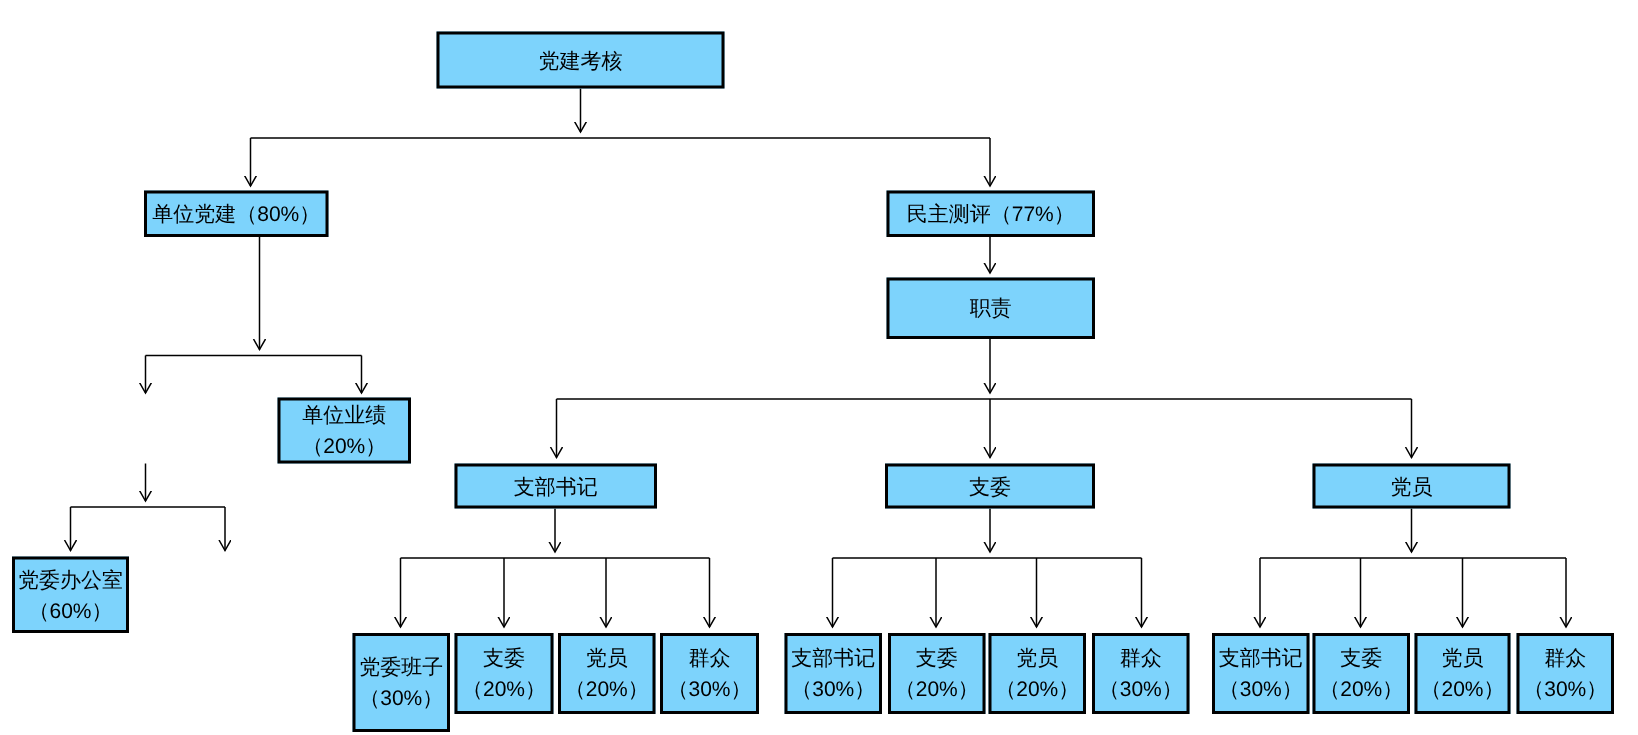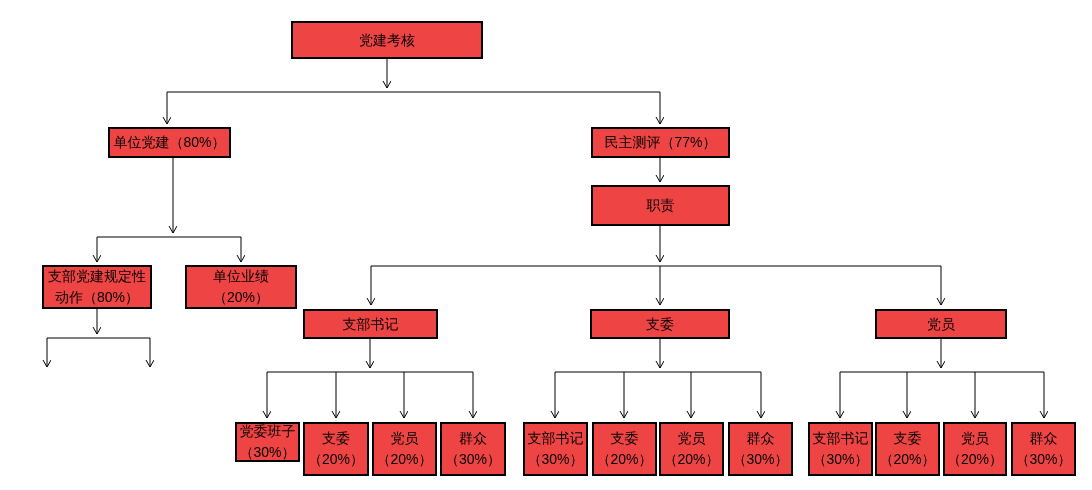--- a/index.html
+++ b/index.html
@@ -3,21 +3,21 @@
 <meta charset="utf-8">
 <style>
   html,body{margin:0;padding:0;background:#ffffff;}
   .canvas{
     position:relative;width:1092px;height:490px;background:#ffffff;
     font-family:"Liberation Sans","DejaVu Sans",sans-serif;
     color:#000;overflow:hidden;
   }
   .connectors{position:absolute;left:0;top:0;width:1092px;height:490px;}
   .node{
-    position:absolute;box-sizing:border-box;border:2px solid #000;background:#ef4444;
+    position:absolute;box-sizing:border-box;border:2px solid #000;background:#7dd3fc;
     display:flex;flex-direction:column;align-items:center;justify-content:center;
     text-align:center;font-size:14px;line-height:21px;white-space:nowrap;
   }
   .node .ln{display:block;}
 </style>
 </head>
 <body>
 
 <div class="canvas">
 
@@ -78,57 +78,57 @@
       <path d="M907 372 V418" marker-end="url(#arw)"></path>
       <path d="M975 372 V418" marker-end="url(#arw)"></path>
       <path d="M1044 372 V418" marker-end="url(#arw)"></path>
     </g>
   </svg>
 
   <div class="node" style="left:291px;top:21px;width:192px;height:38px">
     <span class="ln">党建考核</span>
   </div>
 
-  <div class="node" style="left:108px;top:127px;width:123px;height:31px">
+  <div class="node" style="left:96px;top:127px;width:123px;height:31px">
     <span class="ln">单位党建（80%）</span>
   </div>
 
   <div class="node" style="left:591px;top:127px;width:139px;height:31px">
     <span class="ln">民主测评（77%）</span>
   </div>
 
   <div class="node" style="left:591px;top:185px;width:139px;height:41px">
     <span class="ln">职责</span>
   </div>
 
-  <div class="node" style="left:42px;top:265px;width:110px;height:44px">
-    <span class="ln">支部党建规定性</span>
-    <span class="ln">动作（80%）</span>
-  </div>
 
-  <div class="node" style="left:185px;top:265px;width:112px;height:44px">
+  <div class="node" style="left:185px;top:265px;width:89px;height:44px">
     <span class="ln">单位业绩</span>
     <span class="ln">（20%）</span>
   </div>
 
+  <div class="node" style="left:8px;top:371px;width:78px;height:51px">
+    <span class="ln">党委办公室</span>
+    <span class="ln">（60%）</span>
+  </div>
 
 
   <div class="node" style="left:303px;top:309px;width:135px;height:30px">
     <span class="ln">支部书记</span>
   </div>
 
   <div class="node" style="left:590px;top:309px;width:140px;height:30px">
     <span class="ln">支委</span>
   </div>
 
   <div class="node" style="left:875px;top:309px;width:132px;height:30px">
     <span class="ln">党员</span>
   </div>
 
-  <div class="node" style="left:235px;top:422px;width:65px;height:40px">
+  <div class="node" style="left:235px;top:422px;width:65px;height:66px">
     <span class="ln">党委班子</span>
     <span class="ln">（30%）</span>
   </div>
   <div class="node" style="left:303px;top:422px;width:66px;height:54px">
     <span class="ln">支委</span>
     <span class="ln">（20%）</span>
   </div>
   <div class="node" style="left:372px;top:422px;width:65px;height:54px">
     <span class="ln">党员</span>
     <span class="ln">（20%）</span>

